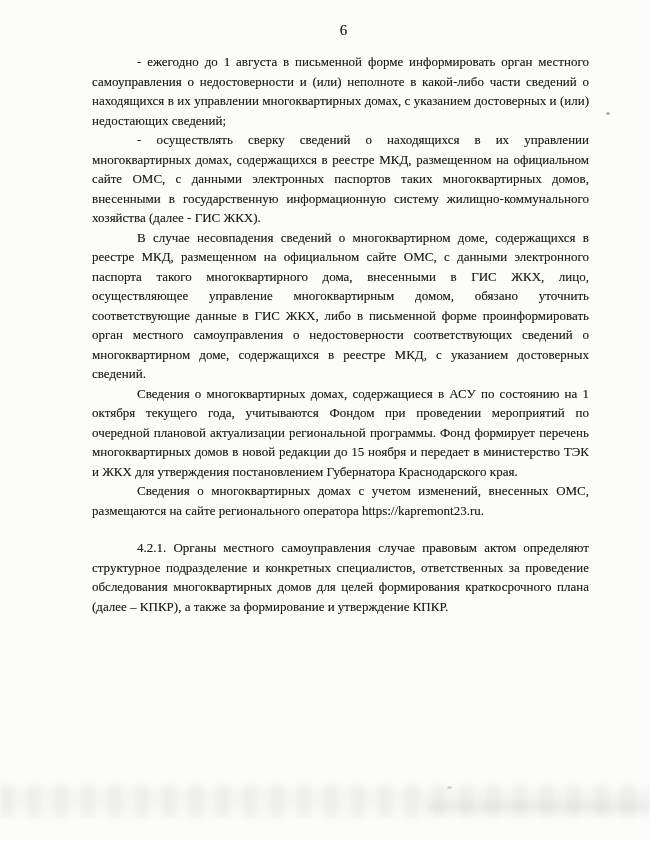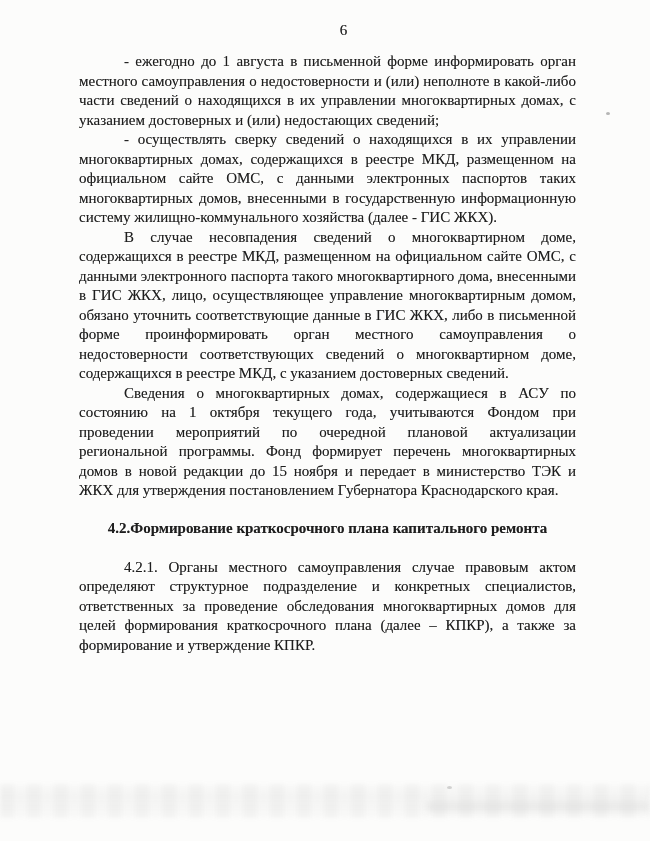--- a/index.html
+++ b/index.html
@@ -22,23 +22,23 @@
     left: 95px;
     width: 497px;
     text-align: center;
     font-size: 15px;
     line-height: 19px;
     text-shadow: 0 0 0.5px rgba(30,30,30,0.45);
   }
   .content {
     position: absolute;
     top: 52px;
-    left: 79px;
+    left: 92px;
     width: 497px;
-    font-size: 15px;
+    font-size: 13px;
     line-height: 19.5px;
     text-align: justify;
     text-shadow: 0 0 0.5px rgba(30,30,30,0.45);
   }
   .para {
     margin: 0;
     text-indent: 45px;
   }
   .section-heading {
     font-weight: bold;
@@ -110,23 +110,23 @@
 
     <p class="para">- ежегодно до 1 августа в письменной форме информировать орган местного самоуправления о недостоверности и (или) неполноте в какой-либо части сведений о находящихся в их управлении многоквартирных домах, с указанием достоверных и (или) недостающих сведений;</p>
 
     <p class="para">- осуществлять сверку сведений о находящихся в их управлении многоквартирных домах, содержащихся в реестре МКД, размещенном на официальном сайте ОМС, с данными электронных паспортов таких многоквартирных домов, внесенными в государственную информационную систему жилищно-коммунального хозяйства (далее - ГИС ЖКХ).</p>
 
     <p class="para">В случае несовпадения сведений о многоквартирном доме, содержащихся в реестре МКД, размещенном на официальном сайте ОМС, с данными электронного паспорта такого многоквартирного дома, внесенными в ГИС ЖКХ, лицо, осуществляющее управление многоквартирным домом, обязано уточнить соответствующие данные в ГИС ЖКХ, либо в письменной форме проинформировать орган местного самоуправления о недостоверности соответствующих сведений о многоквартирном доме, содержащихся в реестре МКД, с указанием достоверных сведений.</p>
 
 
     <p class="para">Сведения о многоквартирных домах, содержащиеся в АСУ по состоянию на 1 октября текущего года, учитываются Фондом при проведении мероприятий по очередной плановой актуализации региональной программы. Фонд формирует перечень многоквартирных домов в новой редакции до 15 ноября и передает в министерство ТЭК и ЖКХ для утверждения постановлением Губернатора Краснодарского края.</p>
 
+    <p class="para">Сведения о многоквартирных домах с учетом изменений, внесенных ОМС, размещаются на сайте регионального оператора https://kapremont23.ru.</p>
 
     <div class="section-heading">
-      <div>4.2.Формирование краткосрочного плана капитального ремонта</div>
     </div>
 
     <p class="para">4.2.1. Органы местного самоуправления случае правовым актом определяют структурное подразделение и конкретных специалистов, ответственных за проведение обследования многоквартирных домов для целей формирования краткосрочного плана (далее – КПКР), а также за формирование и утверждение КПКР.</p>
 
   </div>
 
   <div class="scan-noise-band"></div>
   <div class="scan-smear"></div>
   <div class="speck speck-1"></div>
   <div class="speck speck-2"></div>

